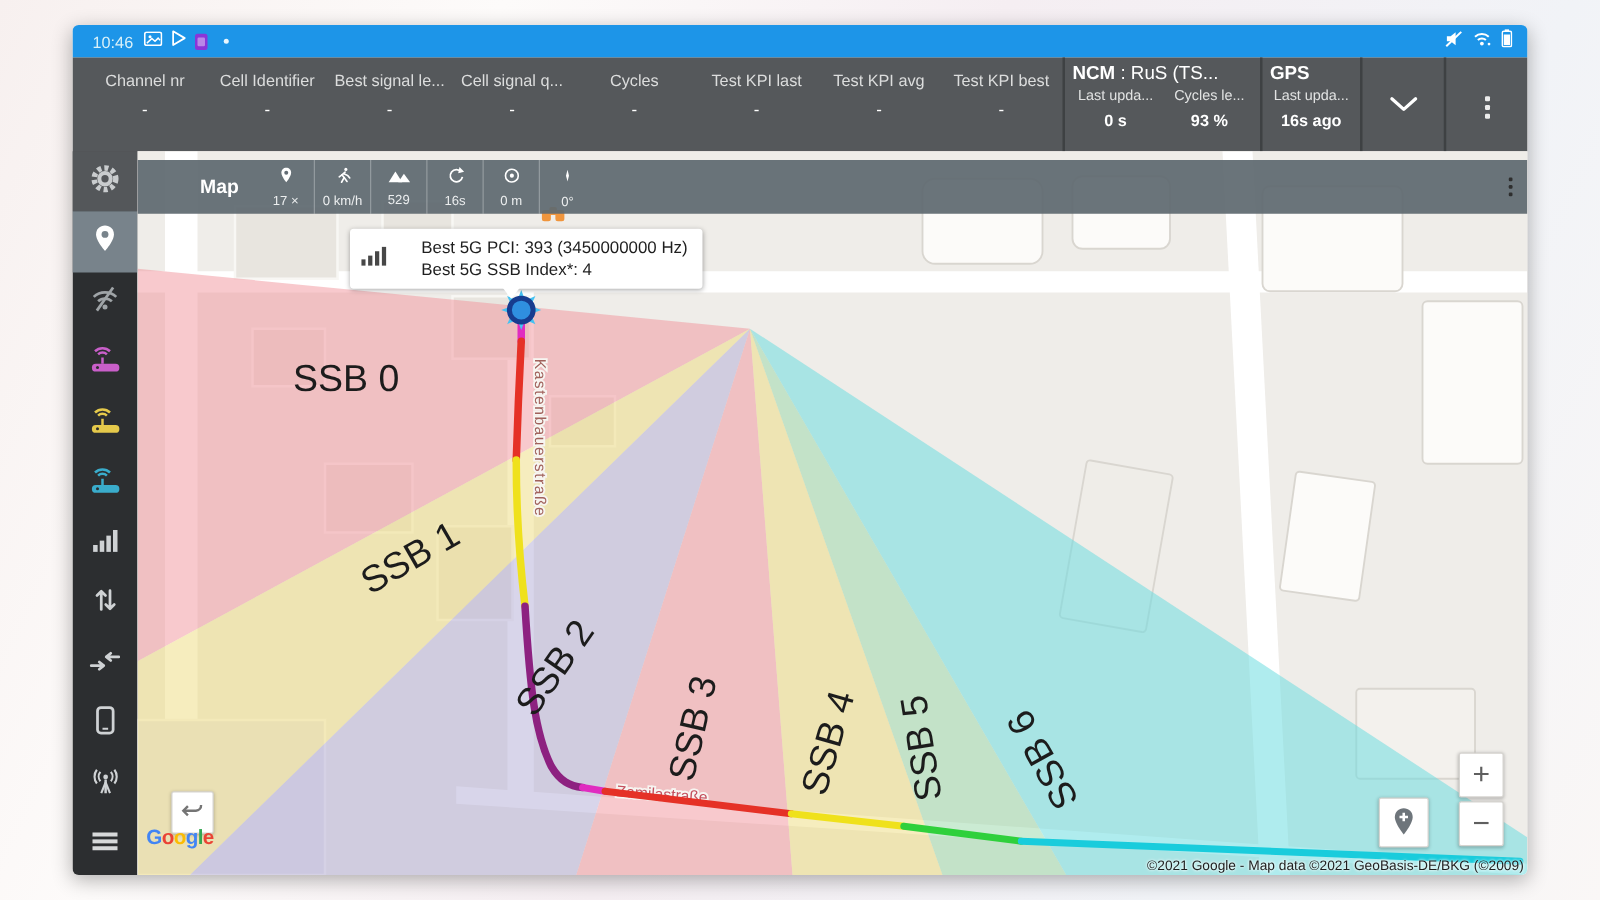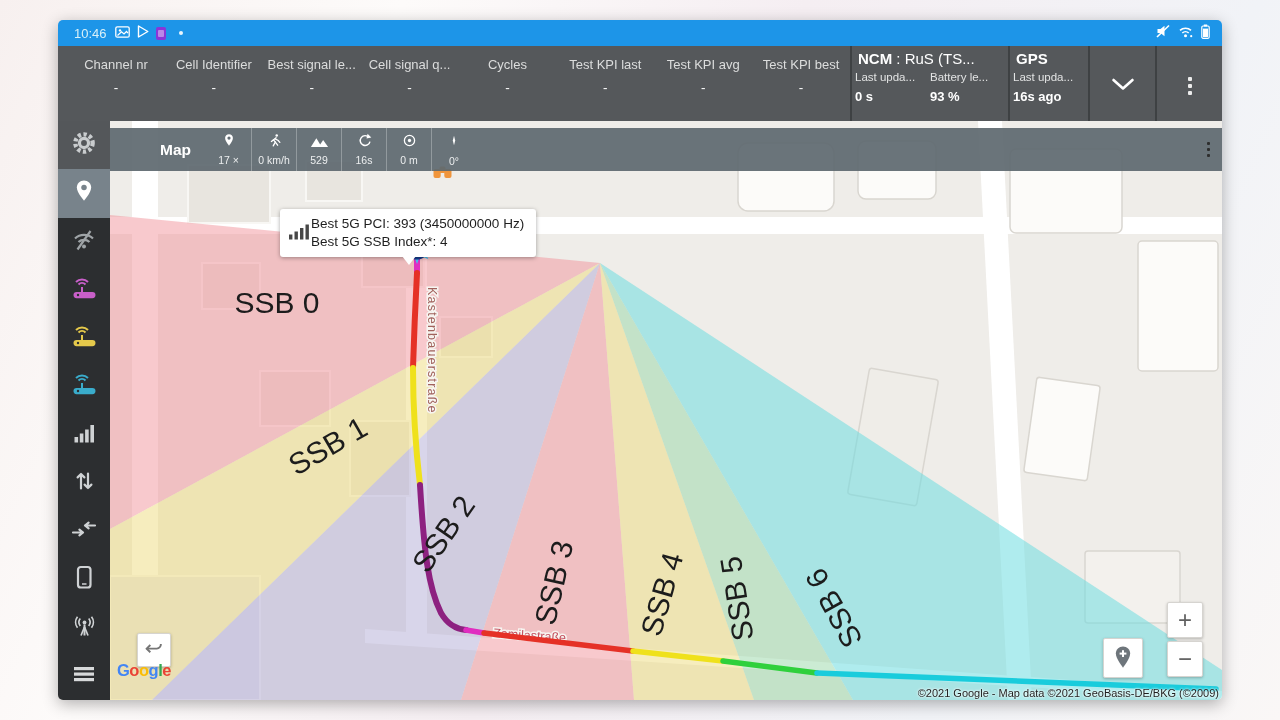--- a/index.html
+++ b/index.html
@@ -29,21 +29,21 @@
   .app-state { font-size:16.5px; white-space:nowrap; }
   .app-state .b { font-weight:bold; }
   .columns { display:flex; margin-top:7px; }
   .col { flex:1; text-align:center; min-width:0; }
   .col-label { font-size:13px; color:#dcdddd; white-space:nowrap; overflow:hidden; }
   .col-value { font-size:13.5px; margin-top:8px; }
   .hsec { border-left:2px solid #3e4143; padding:4px 3px 0 3px; flex:none; }
   .sec-title { font-size:15px; white-space:nowrap; overflow:hidden; padding-left:3px; }
   .t-bold { font-weight:bold; }
   .fields { display:flex; margin-top:4px; }
-  .fld { flex:1; min-width:0; }
+  .fld { flex:1; text-align:center; min-width:0; }
   .fld-label { font-size:11.5px; color:#e2e3e3; white-space:nowrap; overflow:hidden; }
   .fld-value { font-size:13px; font-weight:bold; margin-top:6px; }
   .ncm-sec { width:158px; }
   .gps-sec { width:80px; }
   .icon-sec { width:67px; display:flex; align-items:center; justify-content:center; cursor:pointer; }
   .kebab-dots i { display:block; width:4px; height:4px; background:#ececec; border-radius:1px; margin:3px auto; }
   
   .content { flex:1; display:flex; min-height:0; }
   .sidebar { width:52px; background:#2c2e30; display:flex; flex-direction:column; flex:none; }
   .side-item { flex:1; display:flex; align-items:center; justify-content:center; cursor:pointer; }
@@ -55,21 +55,21 @@
   .map-toolbar { position:absolute; left:0; right:0; top:7px; height:43px;
     background:rgba(95,105,112,0.93); display:flex; align-items:stretch; color:#fff; z-index:5; }
   .mt-title { width:60px; display:flex; align-items:center; padding-left:14px; font-weight:bold; font-size:15.5px;margin-left:36px; }
   .mt-stat { width:45px; display:flex; flex-direction:column; align-items:center; justify-content:center; gap:2px; }
   .mt-stat ~ .mt-stat { border-left:1px solid rgba(255,255,255,0.28); }
   .mt-value { font-size:10.5px; color:#eceeef; white-space:nowrap; }
   .mt-kebab { margin-left:auto; align-self:center; margin-right:12px; }
   .mt-kebab i { display:block; width:3.5px; height:3.5px; background:#2e2e2e; border-radius:1px; margin:2.5px auto; }
   .tooltip { position:absolute; left:170px; top:62px; z-index:7; background:#fff;
     border-radius:3px; box-shadow:0 1px 4px rgba(0,0,0,0.35); padding:6px 12px 6px 9px;
-    display:flex; align-items:center; gap:0; white-space:nowrap;margin-top:26px; }
+    display:flex; align-items:center; gap:26px; white-space:nowrap; }
   .tt-line { font-size:13.5px; color:#1f1f1f; line-height:1.35; }
   .tt-tail { position:absolute; left:122px; bottom:-8px; width:0; height:0;
     border-left:7px solid transparent; border-right:7px solid transparent; border-top:9px solid #fff; }
   .marker { position:absolute; left:290px; top:110px; z-index:4; }
   .poi { position:absolute; left:323px; top:44px; z-index:2; }
   .map-btn { position:absolute; background:#fff; border:1px solid #d6d4d0; border-radius:2px;
     box-shadow:0 1px 3px rgba(0,0,0,0.25); display:flex; align-items:center; justify-content:center;
     cursor:pointer; z-index:6; }
   .undo-btn { left:27px; top:512px; width:34px; height:34px; }
   .pinadd-btn { right:79px; top:517px; width:40px; height:40px; }
@@ -165,21 +165,21 @@
       </div>
     </div>
     <div class="hsec ncm-sec">
       <div class="sec-title"><span class="t-bold">NCM</span> <span>: RuS (TS...</span></div>
       <div class="fields">
         <div class="fld">
             <div class="fld-label">Last upda...</div>
             <div class="fld-value">0 s</div>
           </div>
         <div class="fld">
-            <div class="fld-label">Battery le...</div>
+            <div class="fld-label">Cycles le...</div>
             <div class="fld-value">93 %</div>
           </div>
       </div>
     </div>
     <div class="hsec gps-sec">
       <div class="sec-title t-bold">GPS</div>
       <div class="fields">
         <div class="fld">
             <div class="fld-label">Last upda...</div>
             <div class="fld-value">16s ago</div>

